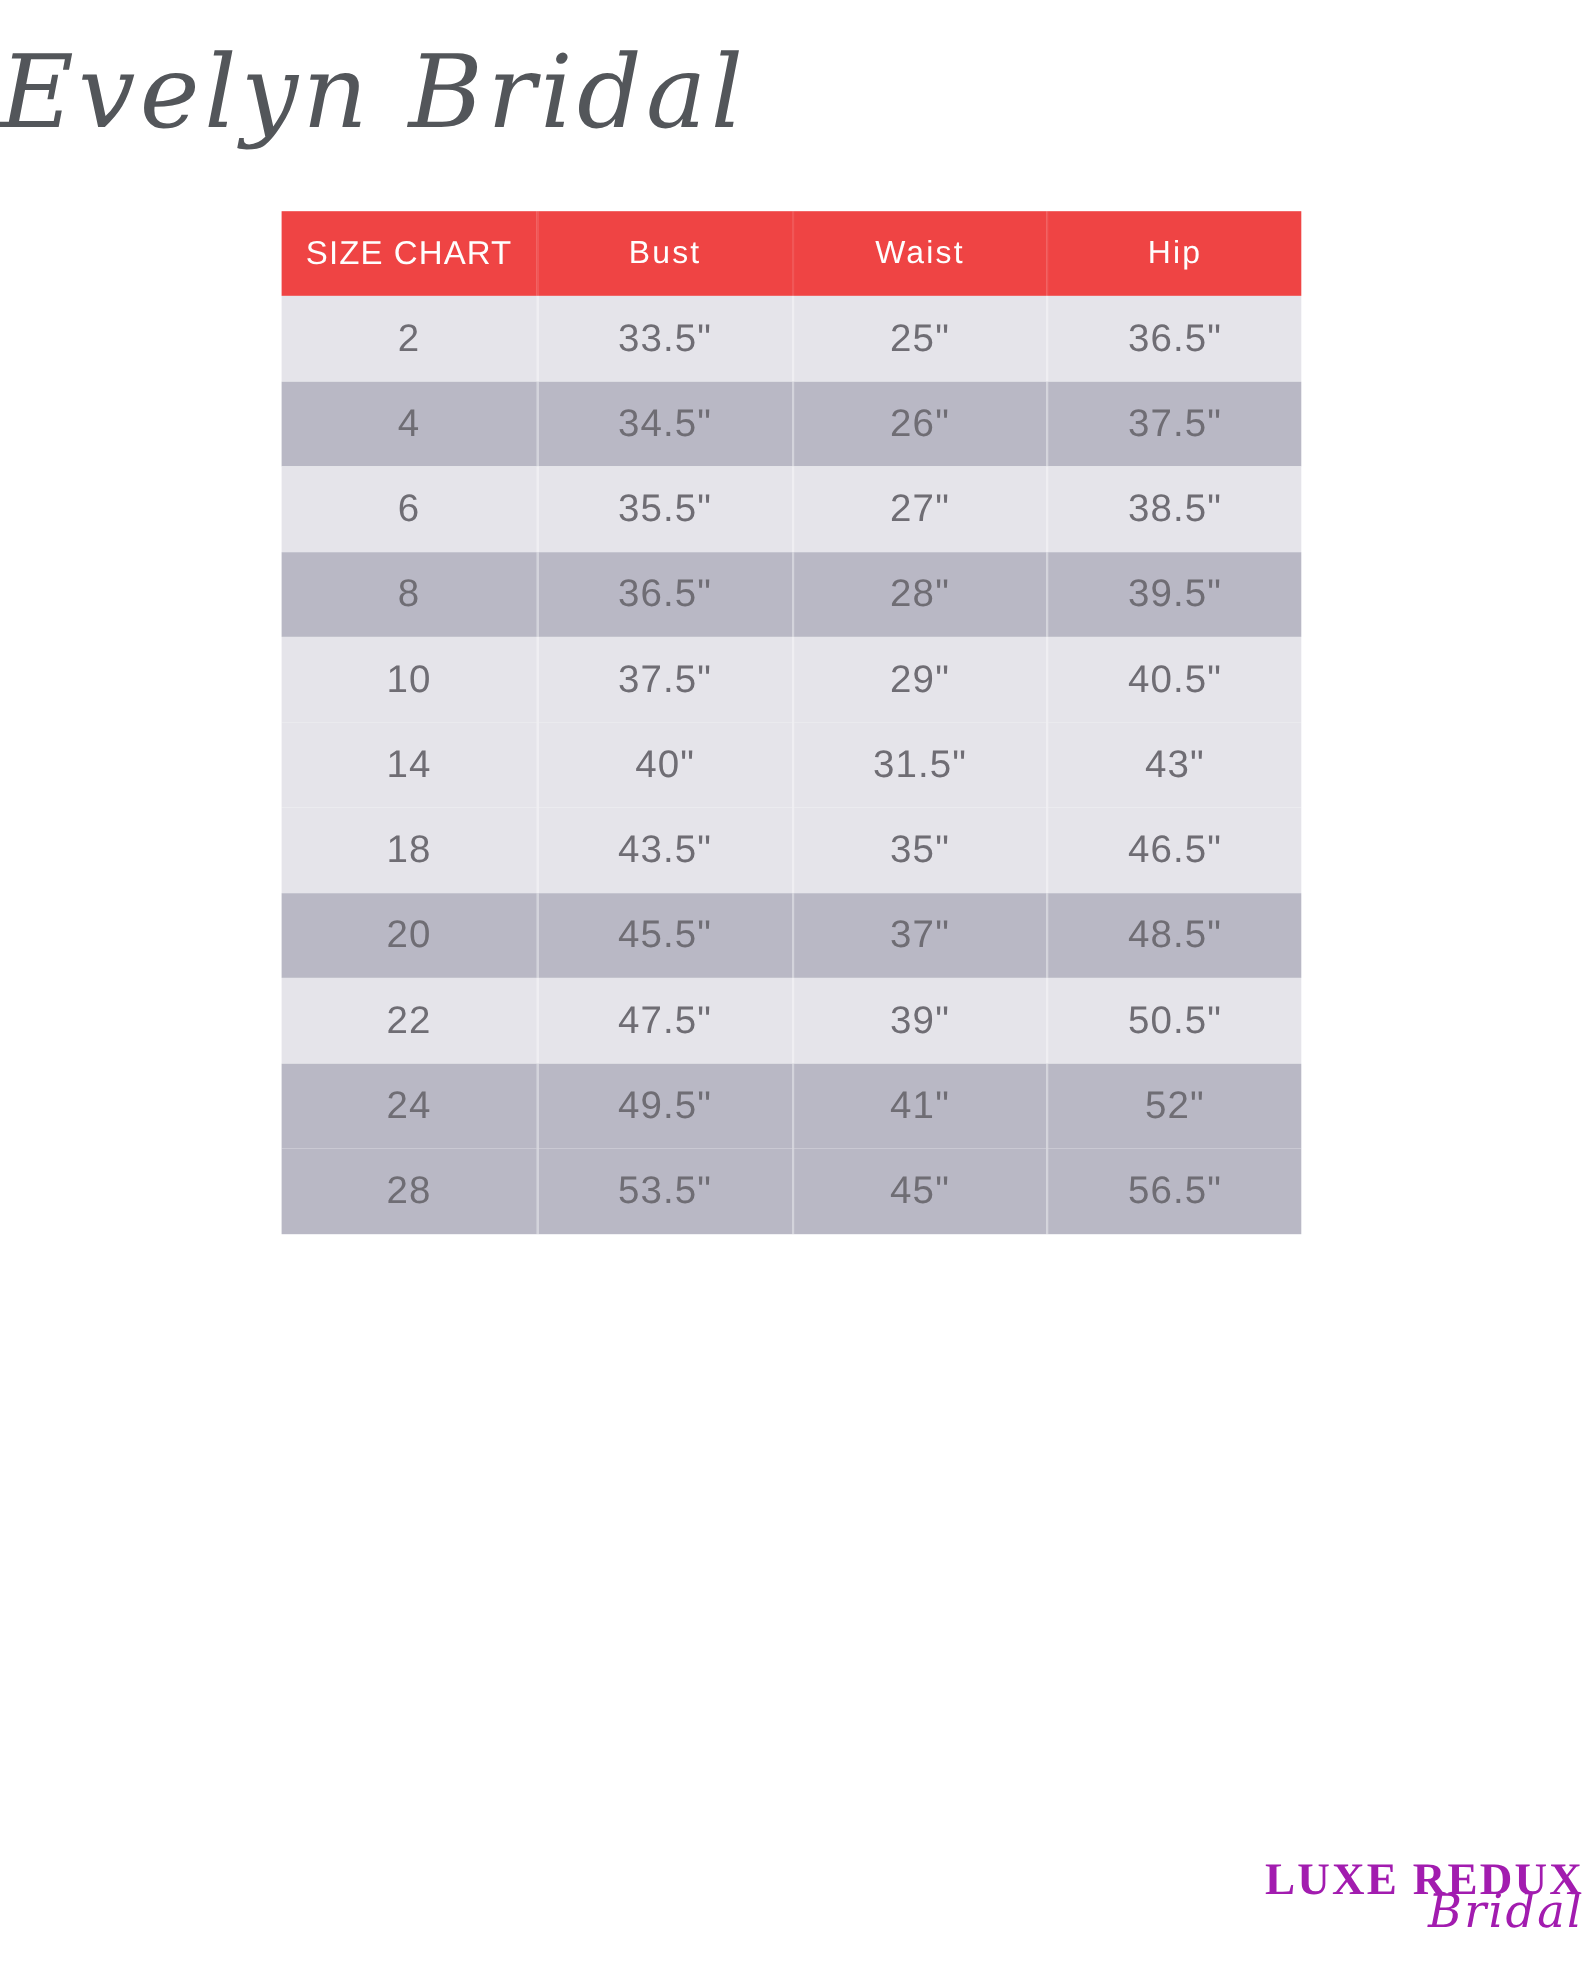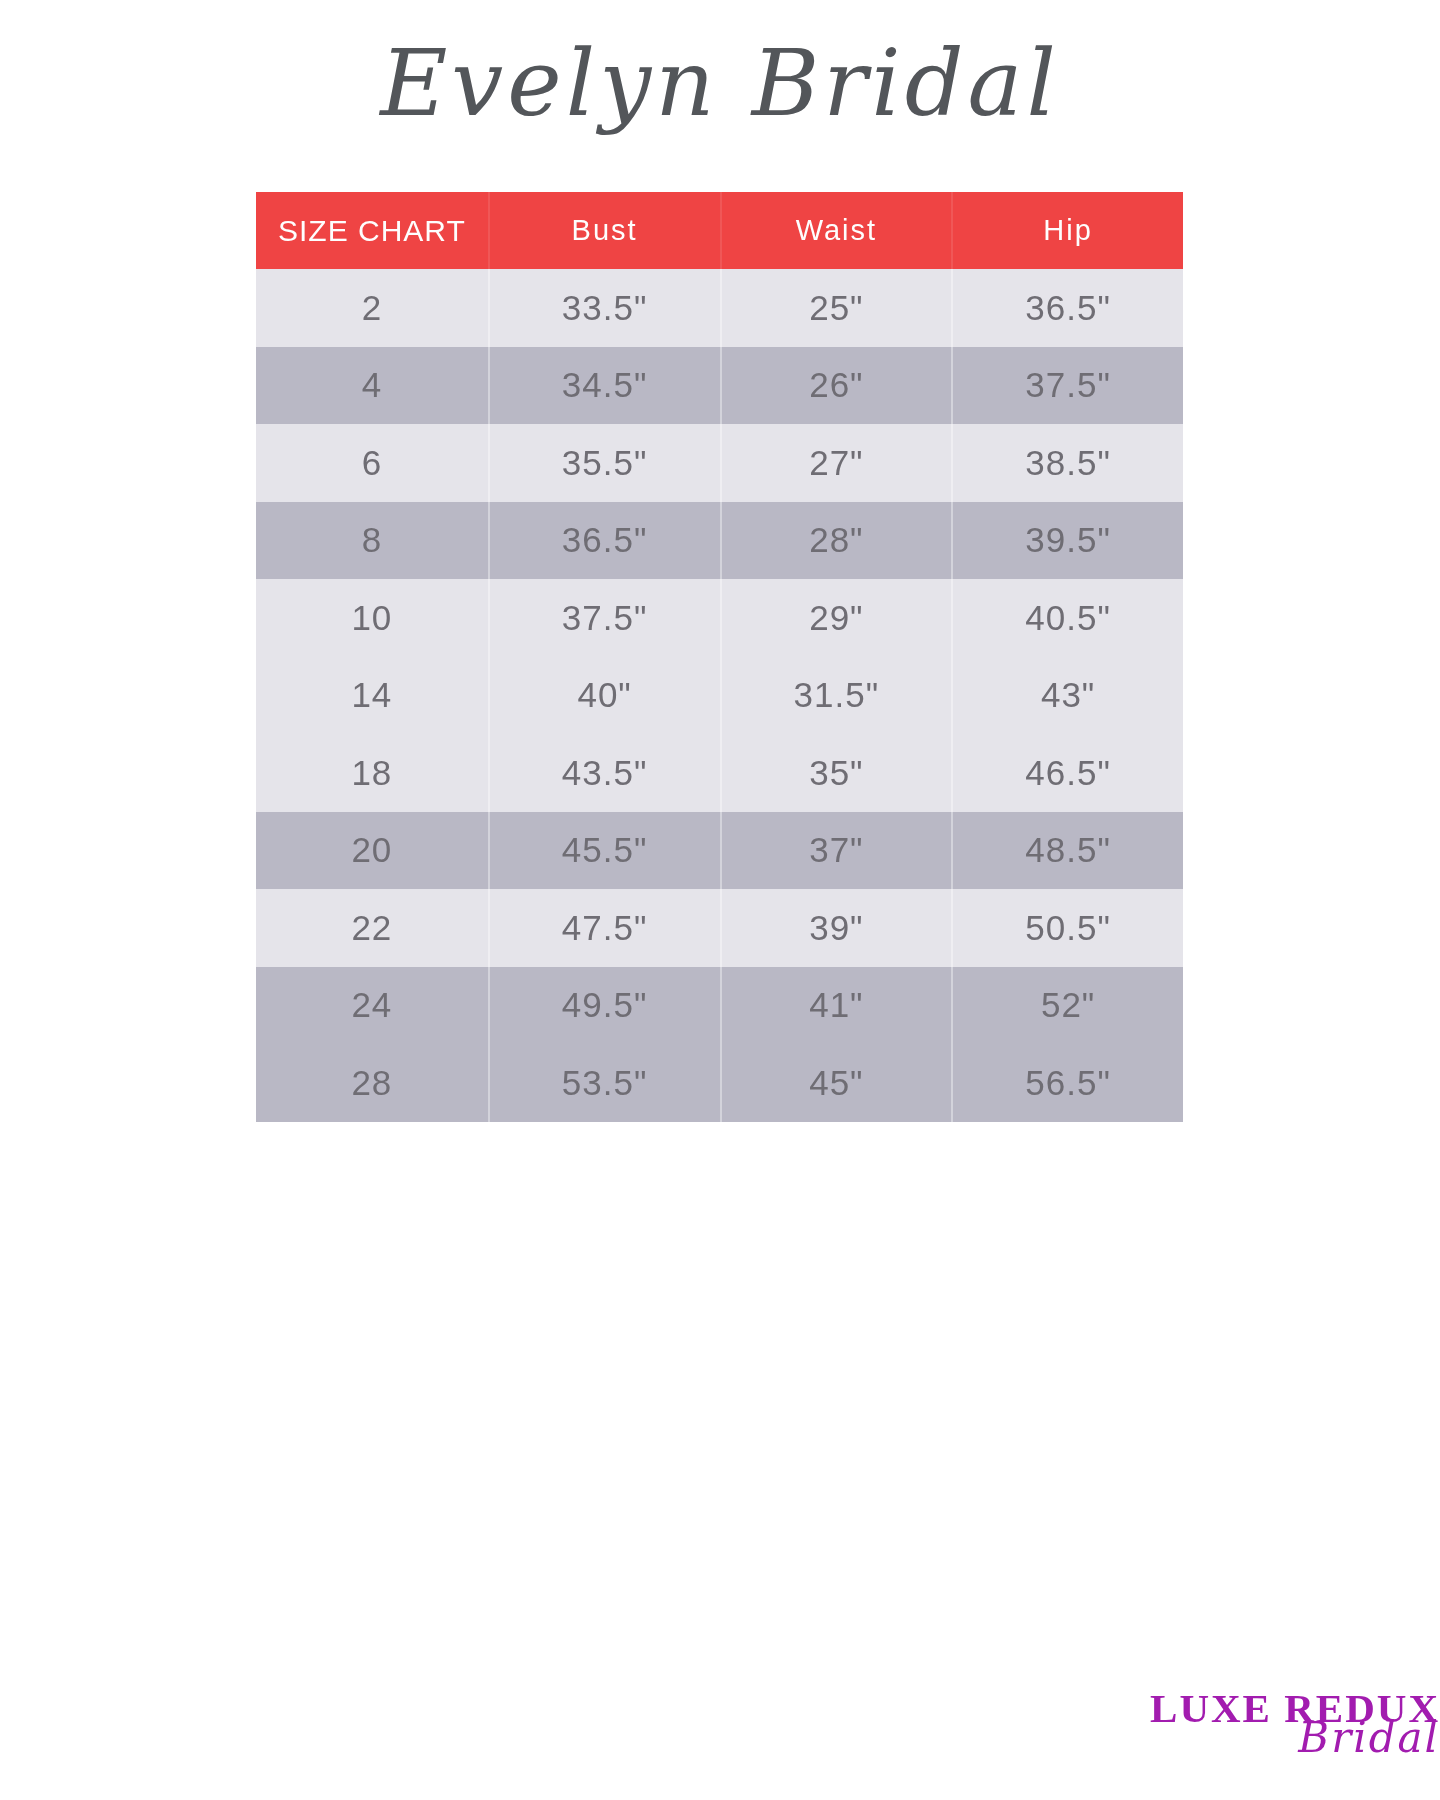--- a/index.html
+++ b/index.html
@@ -6,21 +6,20 @@
   body {
     width: 1440px; height: 1800px;
     background: #ffffff;
     font-family: "Liberation Sans", sans-serif;
     position: relative;
     overflow: hidden;
   }
   .brand-title {
     position: absolute;
     top: 30px; left: 0; width: 1440px;
-    text-align: center;
     font-family: "DejaVu Serif", serif;
     font-style: italic;
     font-weight: 400;
     font-size: 92px;
     letter-spacing: 4px;
     color: #53565a;
     white-space: nowrap;
   }
   table.size-table {
     position: absolute;

